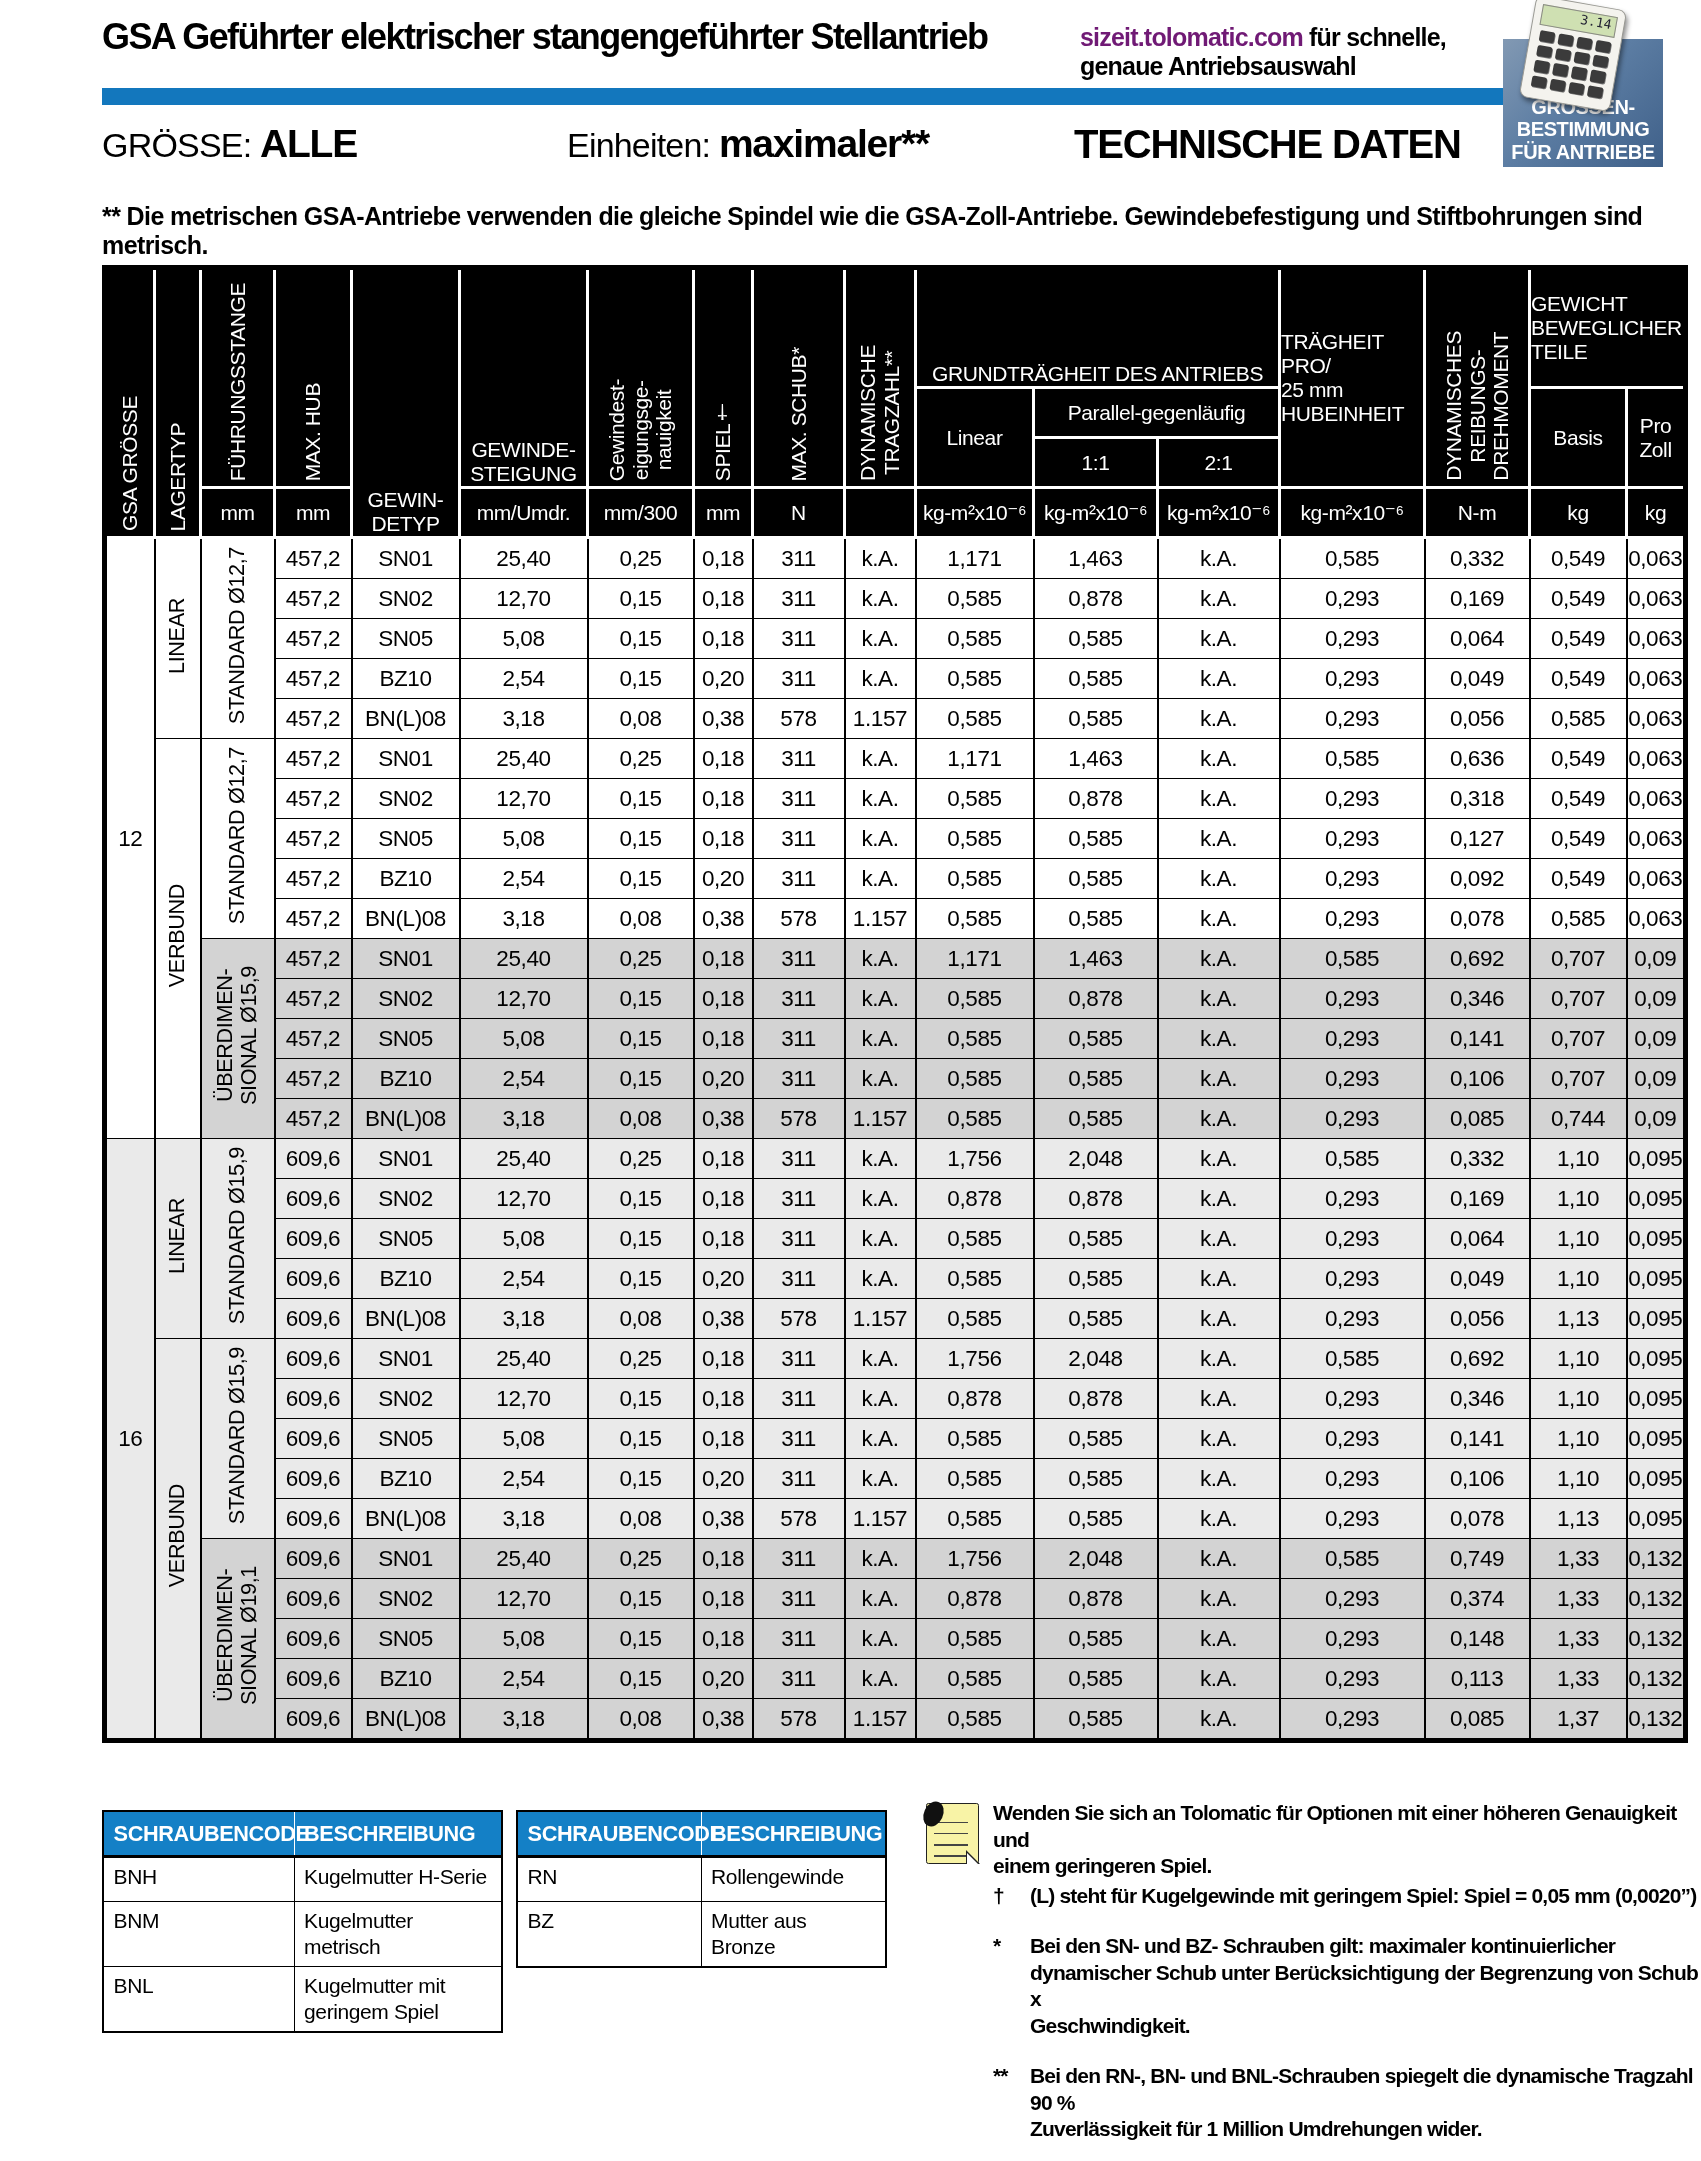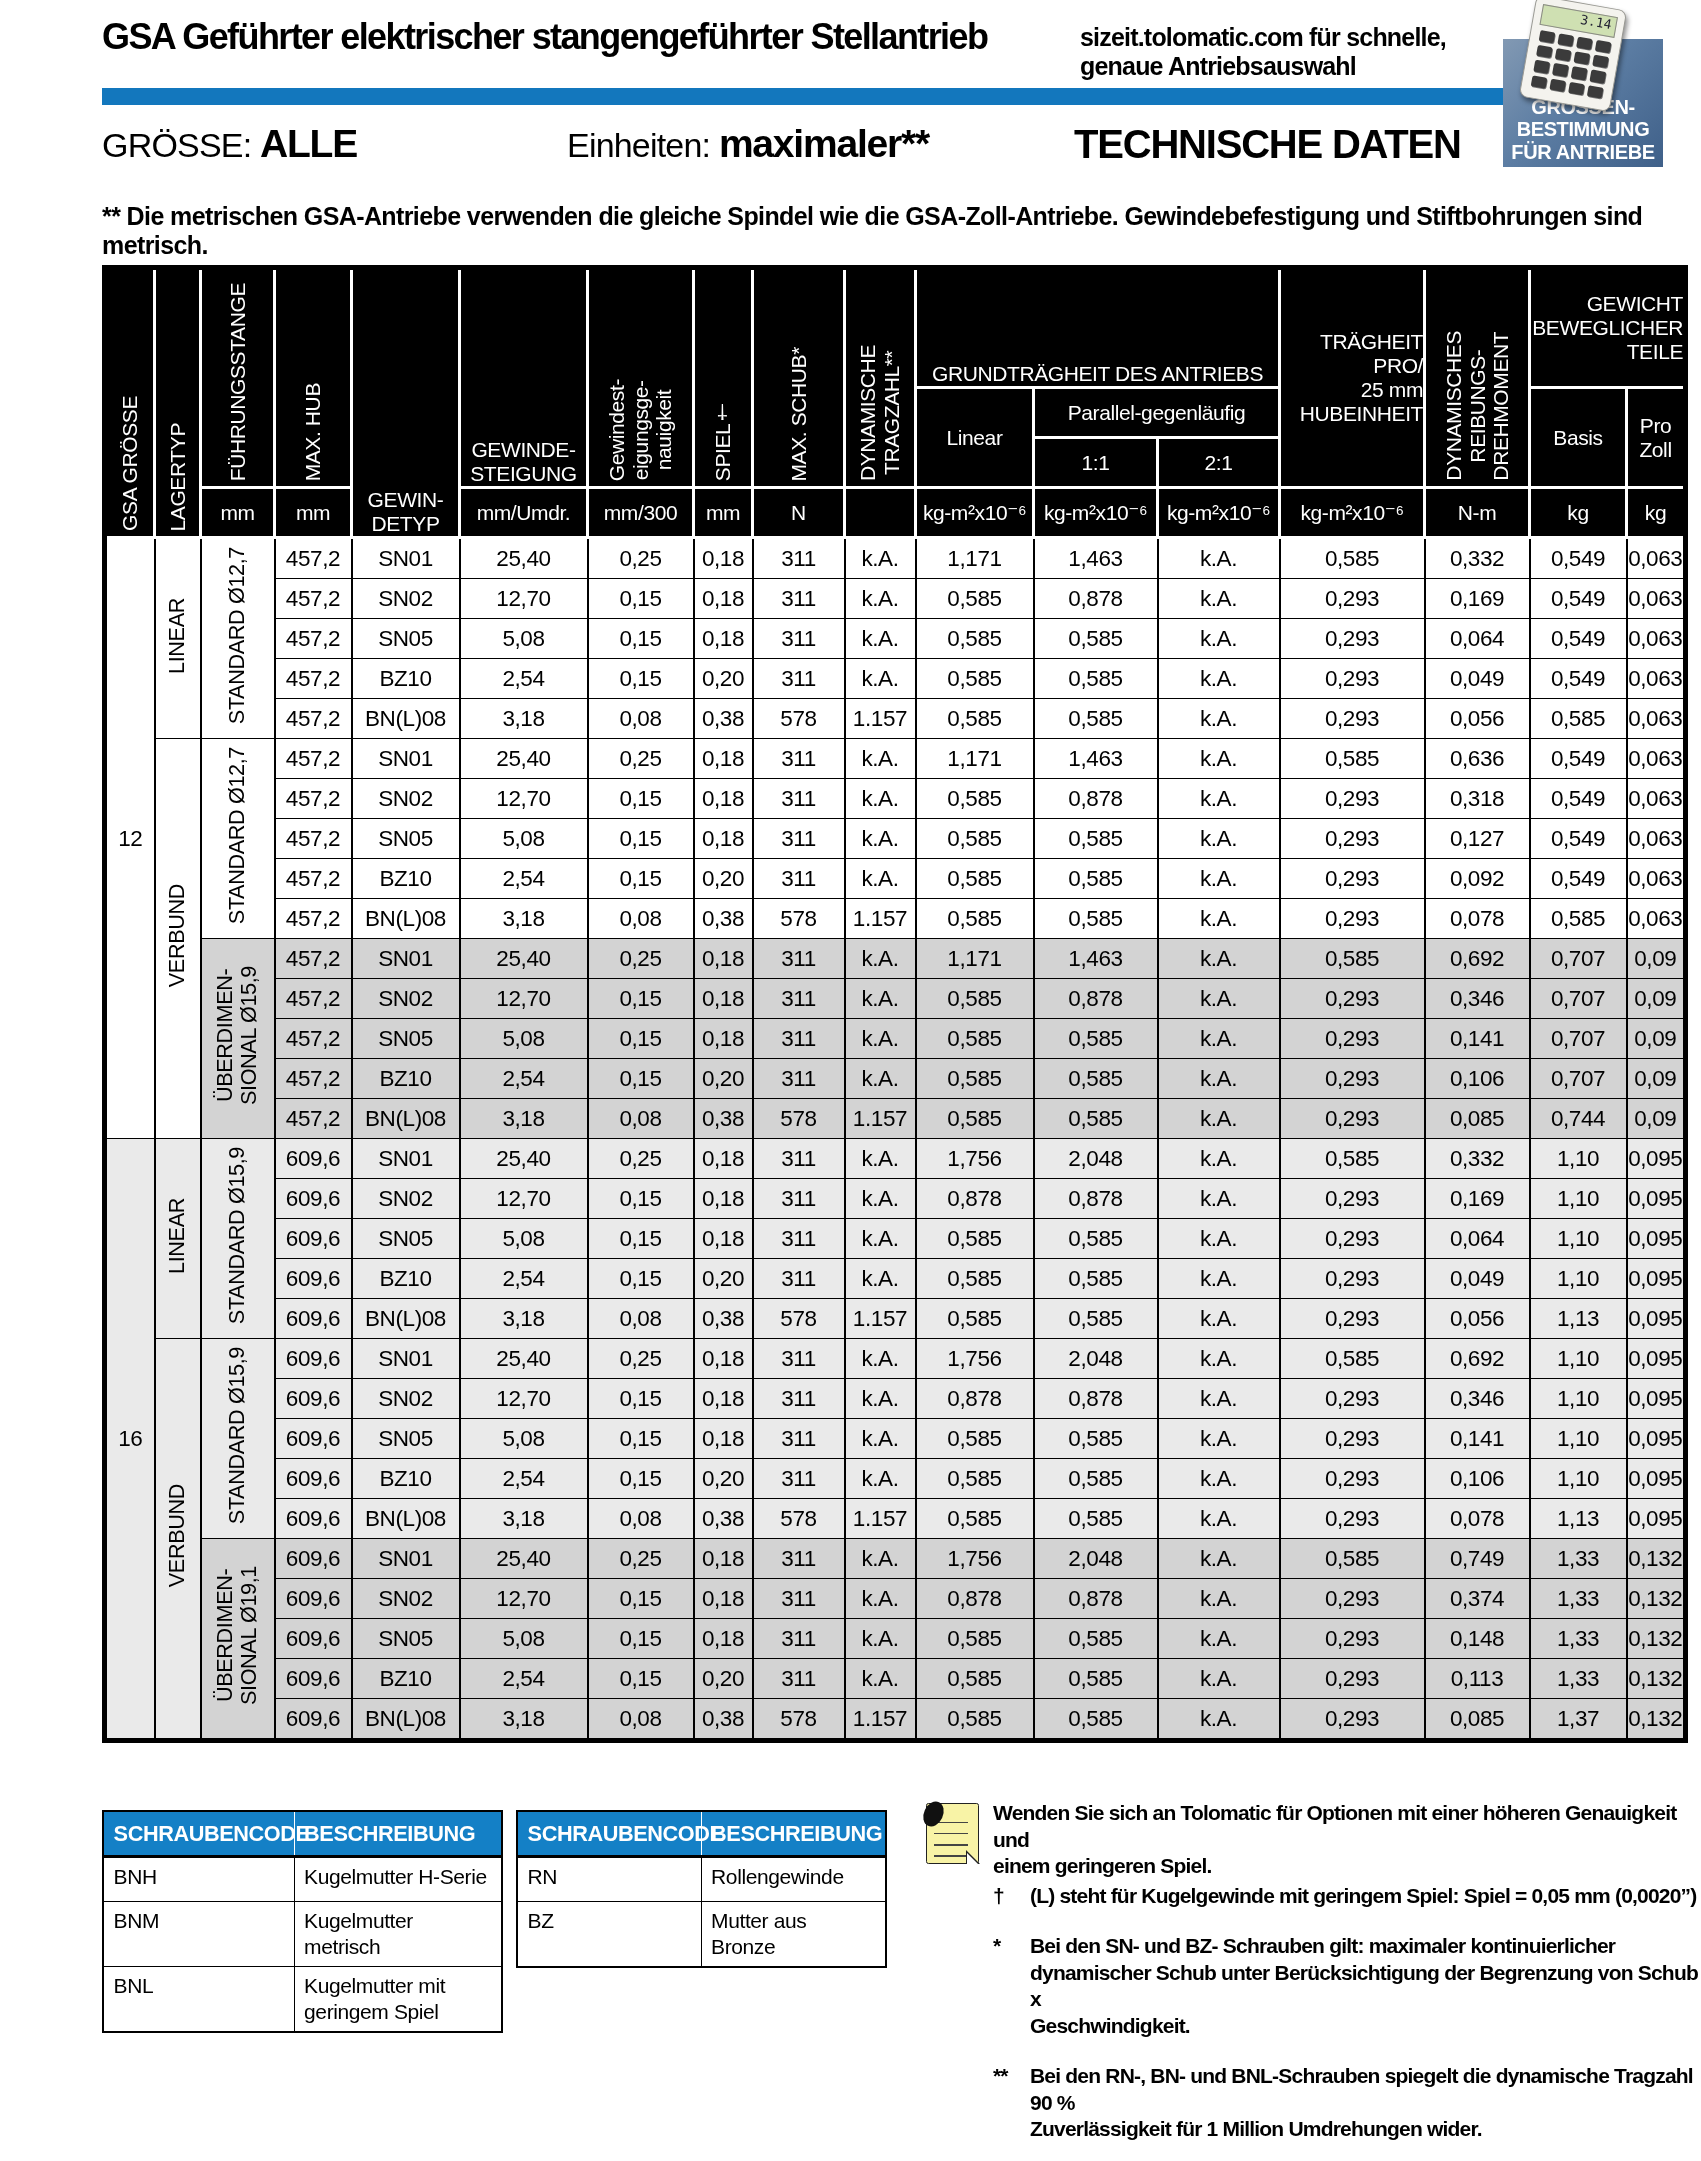--- a/index.html
+++ b/index.html
@@ -7,21 +7,21 @@
     width:1702px;height:2161px;position:relative;background:#ffffff;
     font-family:"Liberation Sans","DejaVu Sans",sans-serif;color:#000;
     overflow:hidden;
   }
   
   .doc-title{
     position:absolute;left:102px;top:17.7px;width:971px;
     font-size:36px;font-weight:bold;letter-spacing:-1.6px;line-height:1.05;
   }
   .site-line{position:absolute;left:1080px;top:22.5px;font-size:25px;font-weight:bold;letter-spacing:-0.8px;line-height:29px;}
-  .site-link{color:#000000;text-decoration:none;}
+  .site-link{color:#701a75;text-decoration:none;}
   .blue-bar{position:absolute;left:102px;top:88px;width:1401px;height:17px;background:#1377bd;}
   .subtitle-row{position:absolute;top:122px;font-size:34px;letter-spacing:-0.8px;}
   .sub-groesse{left:102px;}
   .sub-einheiten{left:567px;}
   .sub-tech{left:1074px;font-weight:bold;font-size:40px;letter-spacing:-1.2px;}
   .sub-strong{font-weight:bold;font-size:39px;letter-spacing:-1.2px;}
   .star-note{
     position:absolute;left:102px;top:202px;width:1597px;
     font-size:25px;font-weight:bold;letter-spacing:-0.6px;
   }
@@ -45,21 +45,21 @@
   
   table.main thead th{
     background:#000;color:#fff;font-weight:normal;border:3.2px solid #fff;
     font-size:21px;letter-spacing:-0.4px;
   }
   tr.h1{height:120px;} tr.h2{height:50px;} tr.h3{height:50px;} tr.hu{height:50px;}
   th.vert{vertical-align:bottom;text-align:center;padding-bottom:9.6px;}
   .vtext{display:inline-block;writing-mode:vertical-rl;transform:rotate(180deg);
     white-space:pre-line;line-height:1.12;}
   th.hbot{vertical-align:bottom;text-align:center;white-space:pre-line;line-height:1.15;padding-bottom:4.8px;}
-  th.hmid{vertical-align:middle;text-align:right;white-space:pre-line;line-height:1.15;}
+  th.hmid{vertical-align:middle;text-align:left;white-space:pre-line;line-height:1.15;}
   th.span-bot{vertical-align:bottom;text-align:center;padding-bottom:8px;font-size:21.7px;}
   th.subhead{vertical-align:middle;text-align:center;font-size:21.7px;white-space:pre-line;line-height:1.1;}
   tr.hu th{background:#8d8d8d;color:#fff;font-size:19px;vertical-align:middle;text-align:center;letter-spacing:-0.4px;}
   
   table.main tbody td{
     border:2.4px solid #000;border-top-width:1.6px;border-bottom-width:1.6px;
     font-size:22.5px;text-align:center;vertical-align:middle;letter-spacing:-0.4px;height:39px;
   }
   tbody tr{height:39px;}
   tr.shade-white td{background:#ffffff;}

